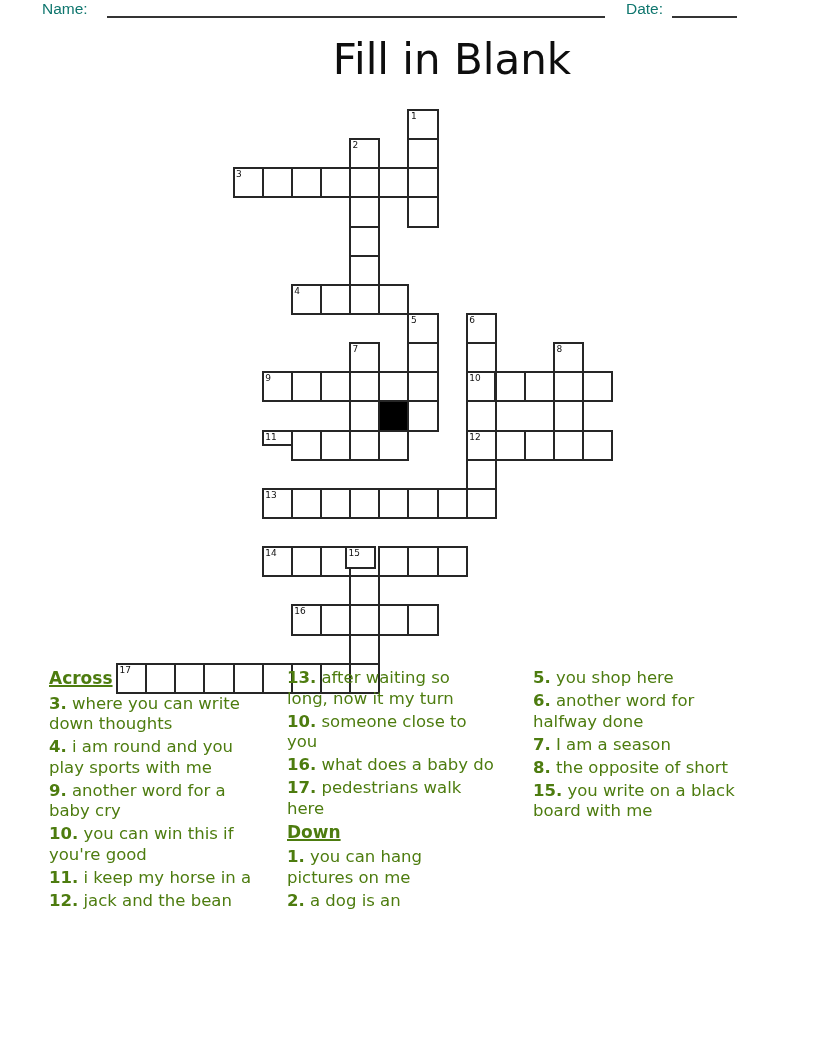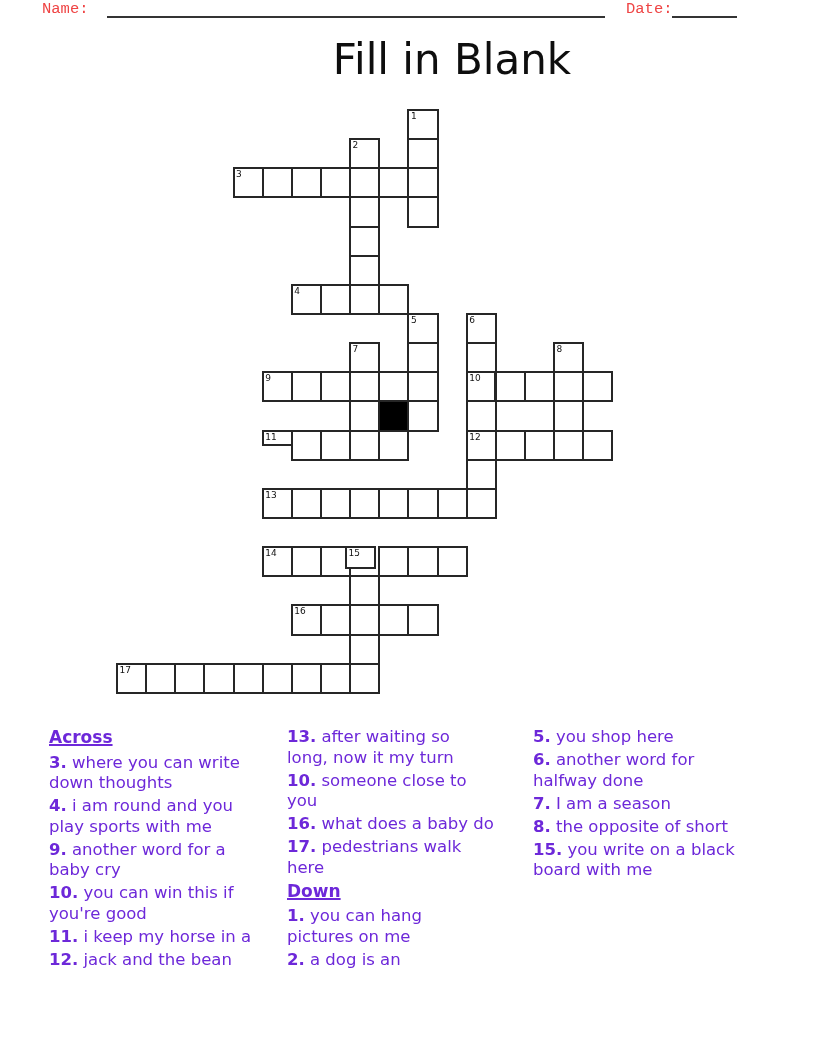--- a/index.html
+++ b/index.html
@@ -1,36 +1,36 @@
 <!DOCTYPE html>
 <html><head>
 <meta charset="utf-8">
 <style>
   html,body{margin:0;padding:0;background:#fff;}
   .page{position:relative;width:816px;height:1056px;background:#ffffff;overflow:hidden;
         font-family:"DejaVu Sans","Liberation Sans",sans-serif;color:#1a1a1a;}
   
-  .hdr-label{position:absolute;top:0px;font-family:Liberation Mono, monospace;
-             font-size:15.5px;line-height:18px;color:#ef4444;}
+  .hdr-label{position:absolute;top:0px;font-family:Liberation Sans, sans-serif;
+             font-size:15.5px;line-height:18px;color:#0f766e;}
   #name-label{left:42px;}
   #date-label{left:626px;}
   .fill-line{position:absolute;top:1px;height:15px;border-bottom:2px solid #343434;}
   #name-line{left:107px;width:498px;}
   #date-line{left:672px;width:65px;}
   
   #title{position:absolute;left:0;top:34px;width:100%;text-align:center;
          font-size:42px;line-height:52px;font-weight:500;color:#0e0e0e;margin-left:44px;}
   
   #grid{position:absolute;left:0;top:0;width:816px;height:700px;}
   .cell{position:absolute;box-sizing:border-box;border:2px solid #262626;background:#ffffff;}
   .cell.black{background:#000000;}
   .cnum{position:absolute;left:1.5px;top:0px;font-size:9px;line-height:11px;
         color:#111;font-family:"DejaVu Sans","Liberation Sans",sans-serif;}
   
-  .clue-col{position:absolute;top:727px;font-size:16.5px;line-height:20.5px;color:#6d28d9;}
+  .clue-col{position:absolute;top:668px;font-size:16.5px;line-height:20.5px;color:#4d7c0f;}
   #clue-col-0{left:49px;width:234px;}
   #clue-col-1{left:287px;width:234px;}
   #clue-col-2{left:533px;width:246px;}
   .clue-header{font-weight:bold;font-size:17px;text-decoration:underline;
                text-decoration-thickness:2px;margin:0 0 5px 0;}
   .clue{margin:0 0 2.5px 0;}
   .clue b{font-weight:bold;}
 </style>
 </head>
 <body>

